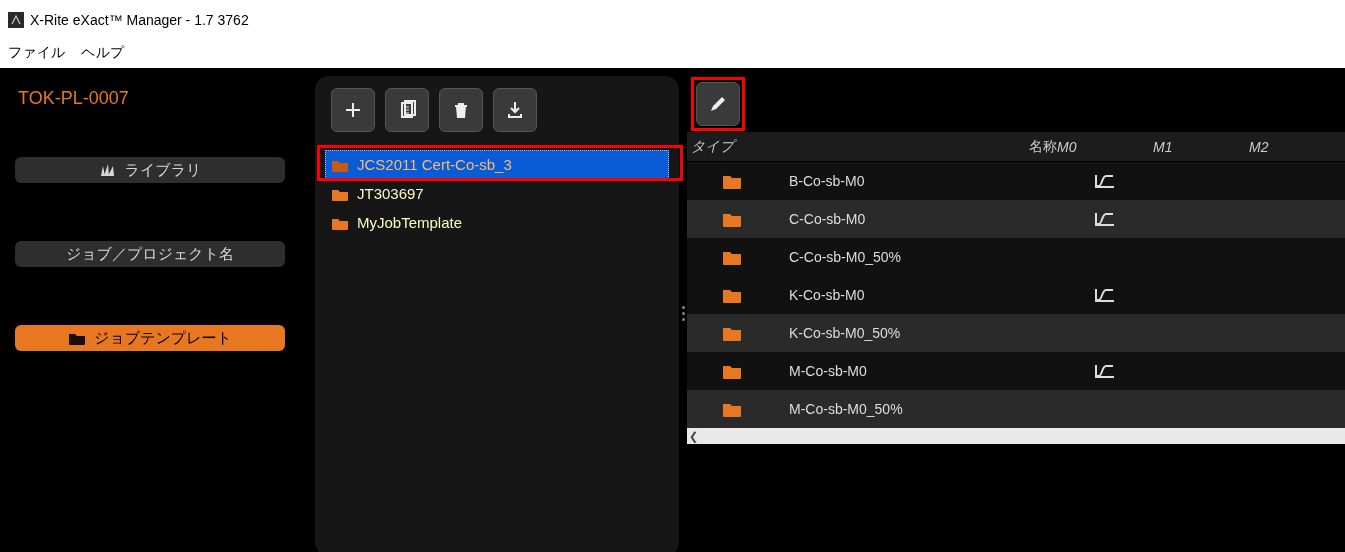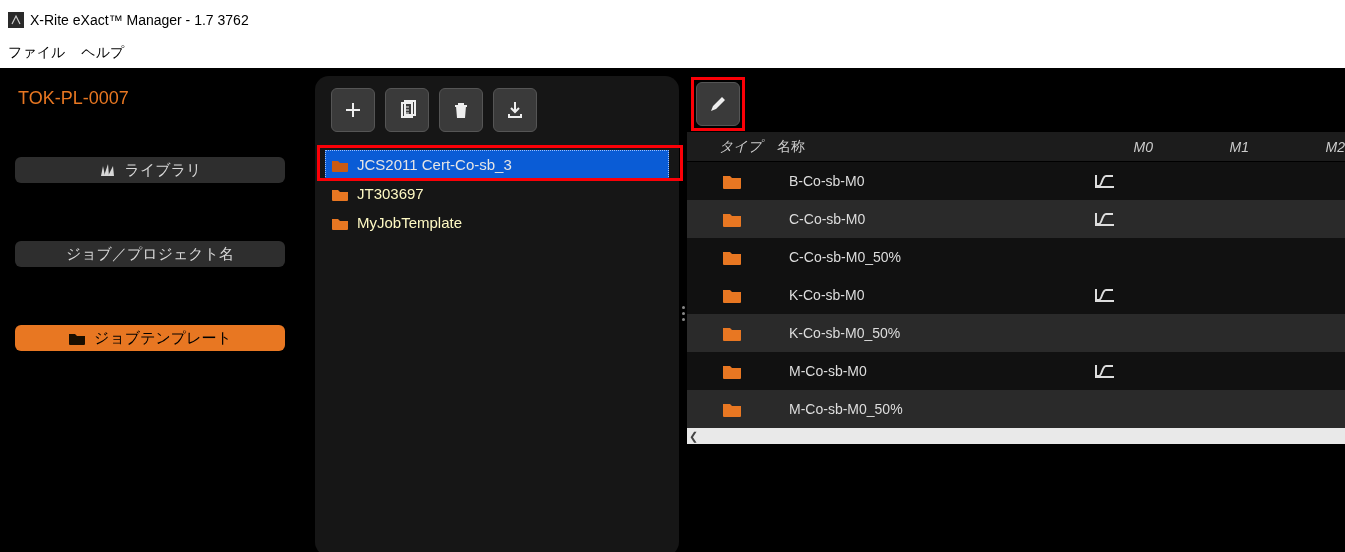--- a/index.html
+++ b/index.html
@@ -112,21 +112,21 @@
     font-size: 15px;
     cursor: pointer;
   }
   .folder-row.selected {
     background: #0a5cd6;
     color: #f0a040;
     outline: 1px dotted #9ac0ff;
     outline-offset: -1px;
   }
   .folder-row .name { color: inherit; }
-  .folder-row.selected .name { color: #e5e5e5; }
+  .folder-row.selected .name { color: #fdba74; }
   .hl-red {
     border: 3px solid #fb0007;
     position: absolute;
     pointer-events: none;
   }
   .hl-mid { left: 2px; top: 69px; width: 366px; height: 36px; }
   .folder-ic { display:inline-flex; }
 
   .drag-dots {
     position: absolute;
@@ -172,23 +172,23 @@
   }
   .thead {
     display: flex;
     background: #1c1c1c;
     color: #ccc;
     font-size: 14px;
     height: 30px;
     align-items: center;
     border-bottom: 1px solid #000;
   }
-  .col-type { width: 90px; padding-left: 32px; font-style: italic; }
-  .col-name { width: 280px; text-align:left; }
-  .col-m { width: 96px; text-align:right; font-style: italic; }
+  .col-type { width: 90px; padding-left: 4px; font-style: italic; }
+  .col-name { width: 280px; text-align:right; }
+  .col-m { width: 96px; text-align:left; font-style: italic; }
   .tbody { }
   .trow {
     display: flex;
     align-items: center;
     height: 38px;
     color: #ddd;
     font-size: 14px;
   }
   .trow.alt { background: #2a2a2a; }
   .trow.norm { background: #111; align-items: center; }

